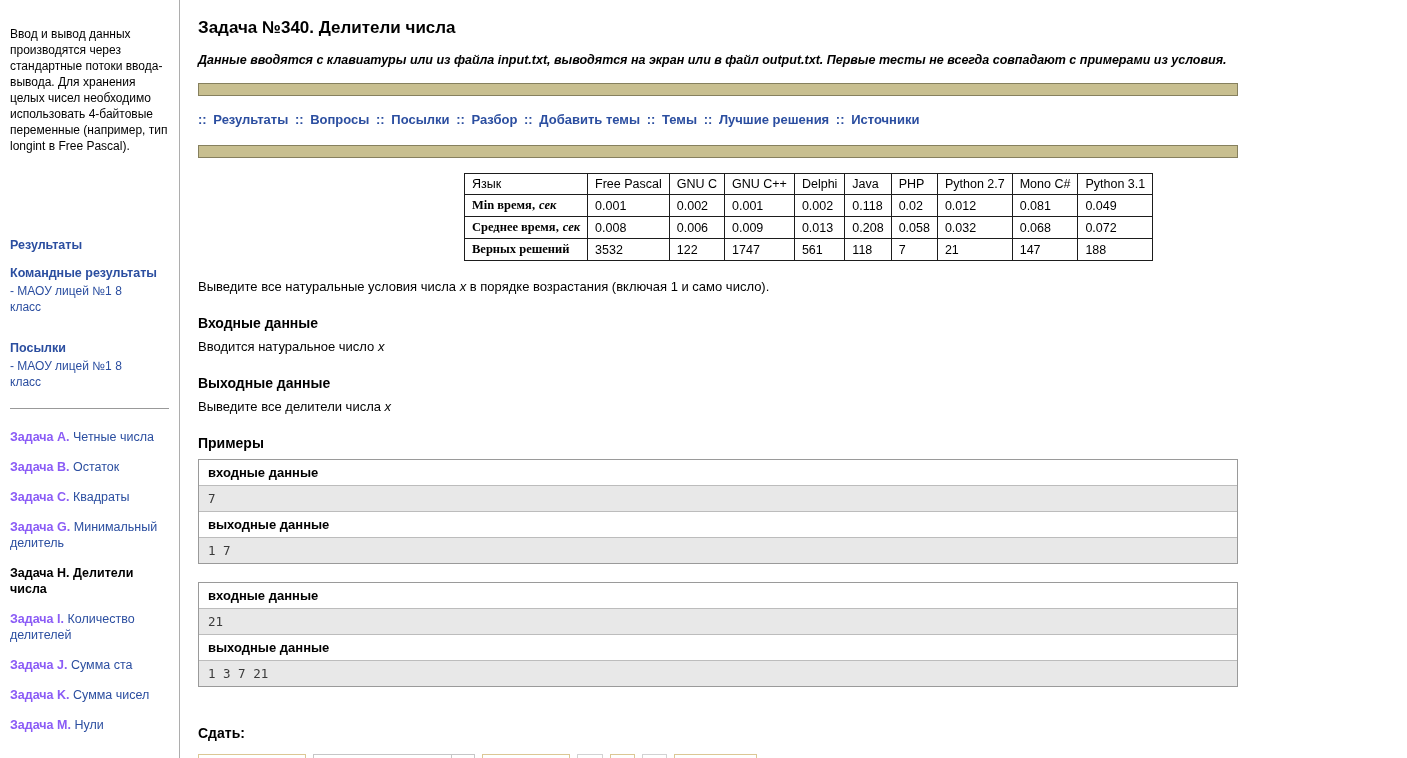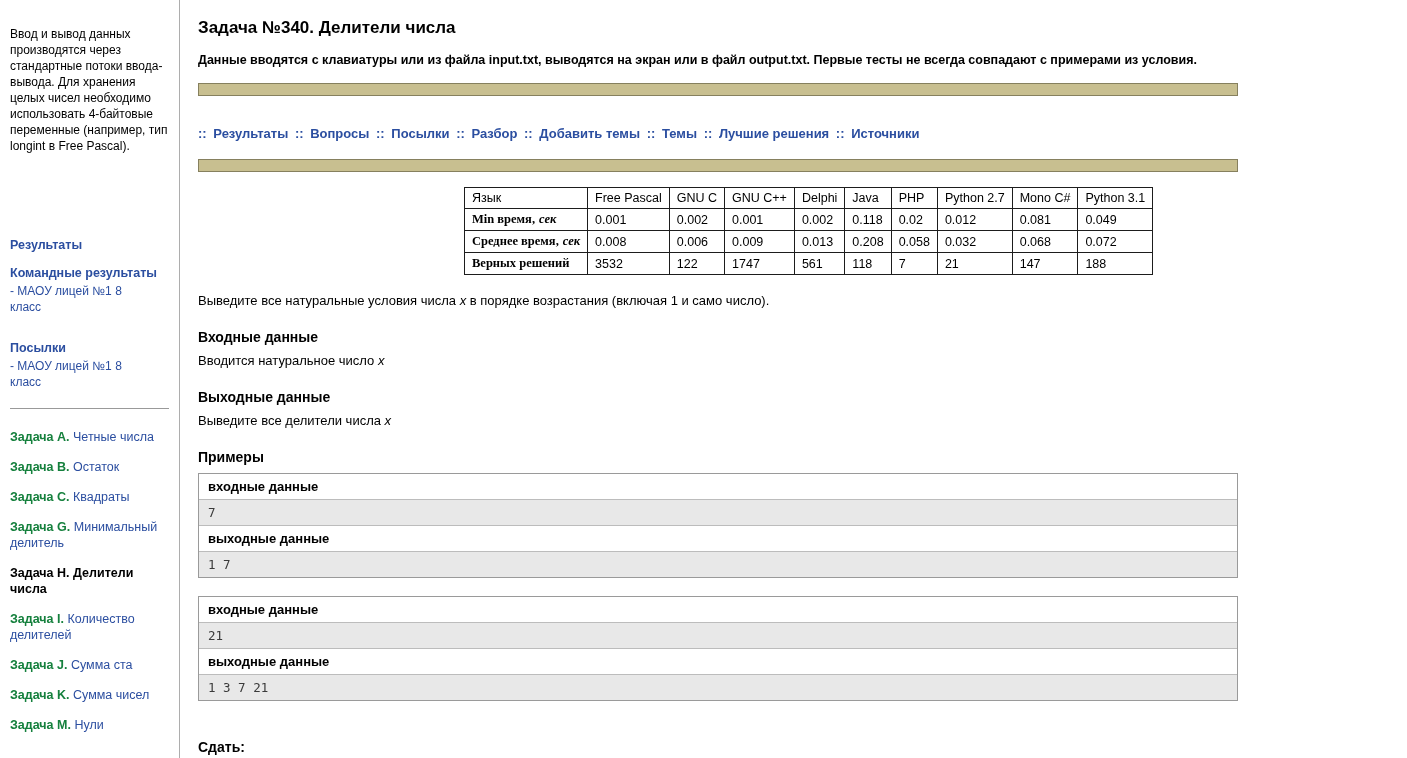--- a/index.html
+++ b/index.html
@@ -18,32 +18,32 @@
     overflow: hidden;
   }
   .note { margin: 0; font-size: 12px; line-height: 16px; }
   .side-group { margin-top: 14px; }
   .side-group.first { margin-top: 84px; }
   .side-group.gap { margin-top: 26px; }
   .side-link { display: block; color: #2b4ea0; font-weight: bold; font-size: 12.5px; text-decoration: none; cursor: pointer; }
   .side-sub { display: block; color: #2b4ea0; font-size: 12px; line-height: 16px; margin-top: 3px; text-decoration: none; cursor: pointer; width: 130px; }
   .side-divider { border: 0; border-top: 1px solid #999; margin: 18px 0 20px 0; }
   .problem-item { display: block; margin-bottom: 14px; font-size: 12.5px; line-height: 16px; text-decoration: none; cursor: pointer; }
-  .problem-item .p-prefix { color: #15803d; font-weight: bold; }
+  .problem-item .p-prefix { color: #8b5cf6; font-weight: bold; }
   .problem-item .p-title { color: #2b4ea0; }
   .problem-item.current .p-prefix, .problem-item.current .p-title { color: #000; font-weight: bold; }
 
   
   .content { flex: 1; padding: 6px 11px 0 18px; overflow: hidden; }
   .page-title { font-size: 17px; font-weight: bold; margin: 12px 0 0 0; }
-  .notice { font-weight: bold; font-size: 12.5px; margin: 15px 0 16px 0; }
+  .notice { font-weight: bold; font-size: 12.5px; margin: 15px 0 16px 0; font-style: italic; }
   .tan-bar { height: 13px; background: #c8bf90; border: 1px solid #86805e; margin-top: 16px; }
   .tan-bar.second { margin-top: 18px; }
 
-  .nav { margin-top: 30px; font-weight: bold; font-size: 13px; }
+  .nav { margin-top: 16px; font-weight: bold; font-size: 13px; }
   .nav a { color: #2b4ea0; text-decoration: none; cursor: pointer; margin: 0 3px; }
   .nav .sep { color: #2b4ea0; }
 
   table.stats { border-collapse: collapse; margin: 15px 0 0 266px; font-size: 12.5px; }
   table.stats th, table.stats td { border: 1px solid #1d1d1d; padding: 3px 7px; text-align: left; white-space: nowrap; font-weight: normal; }
   table.stats th { font-weight: normal; }
   table.stats td.row-label { font-weight: bold; font-family: Liberation Serif, serif; }
   .unit { font-style: italic; font-weight: bold; }
   .unit:not(:empty) { margin-left: 4px; }
 

